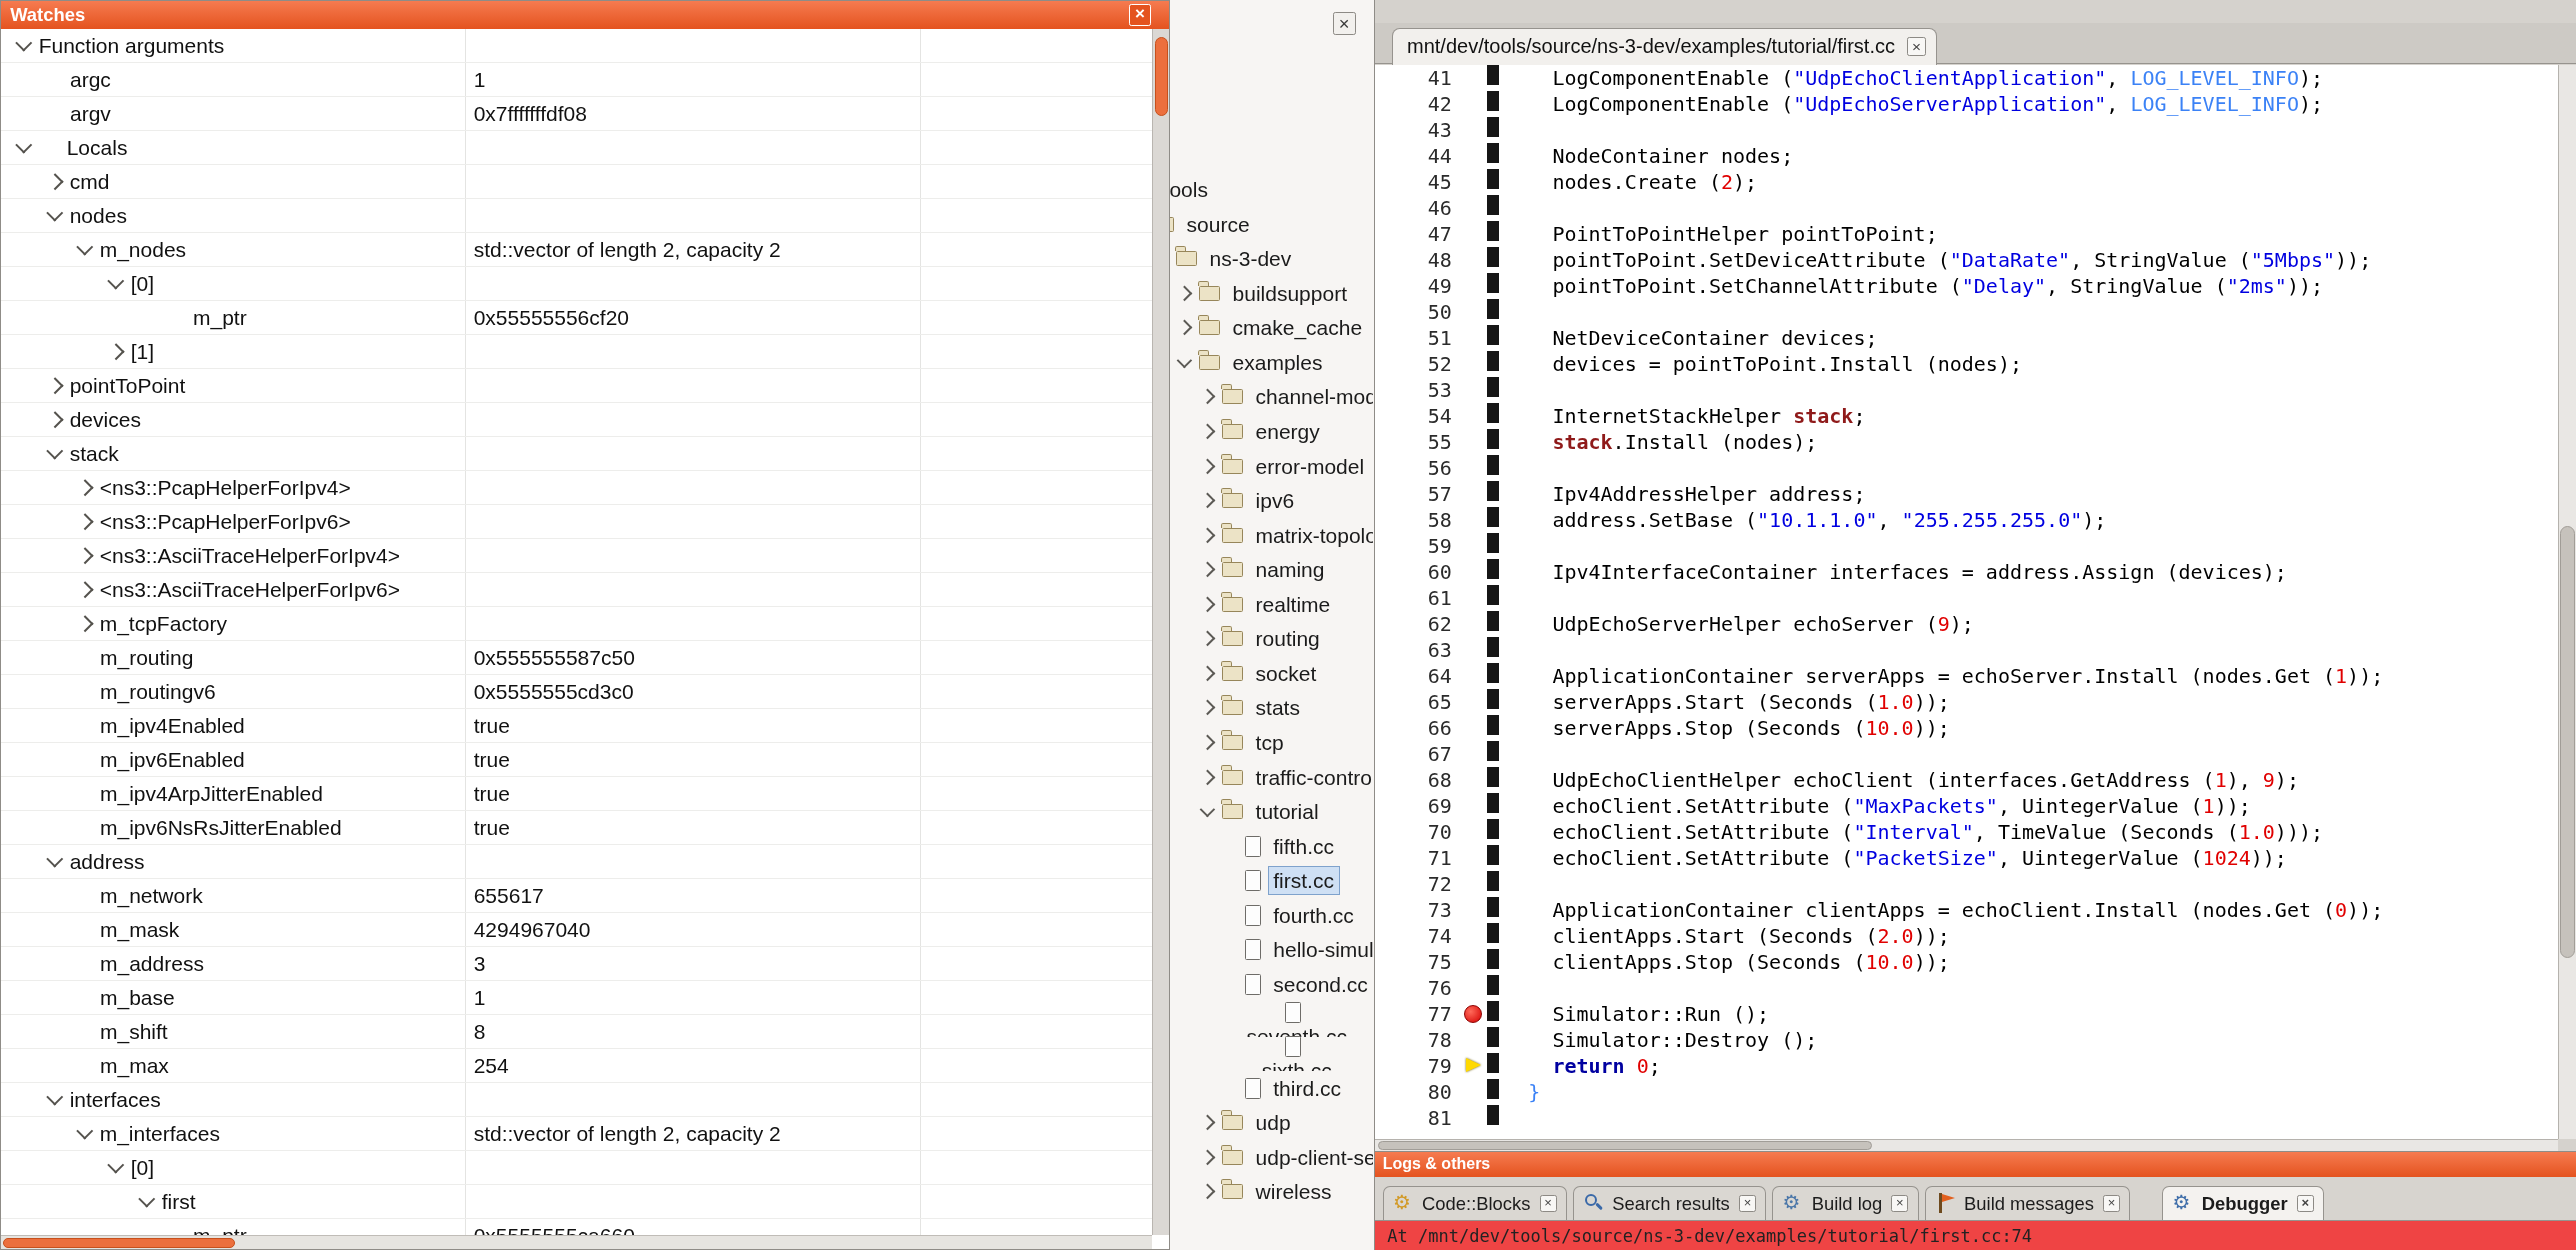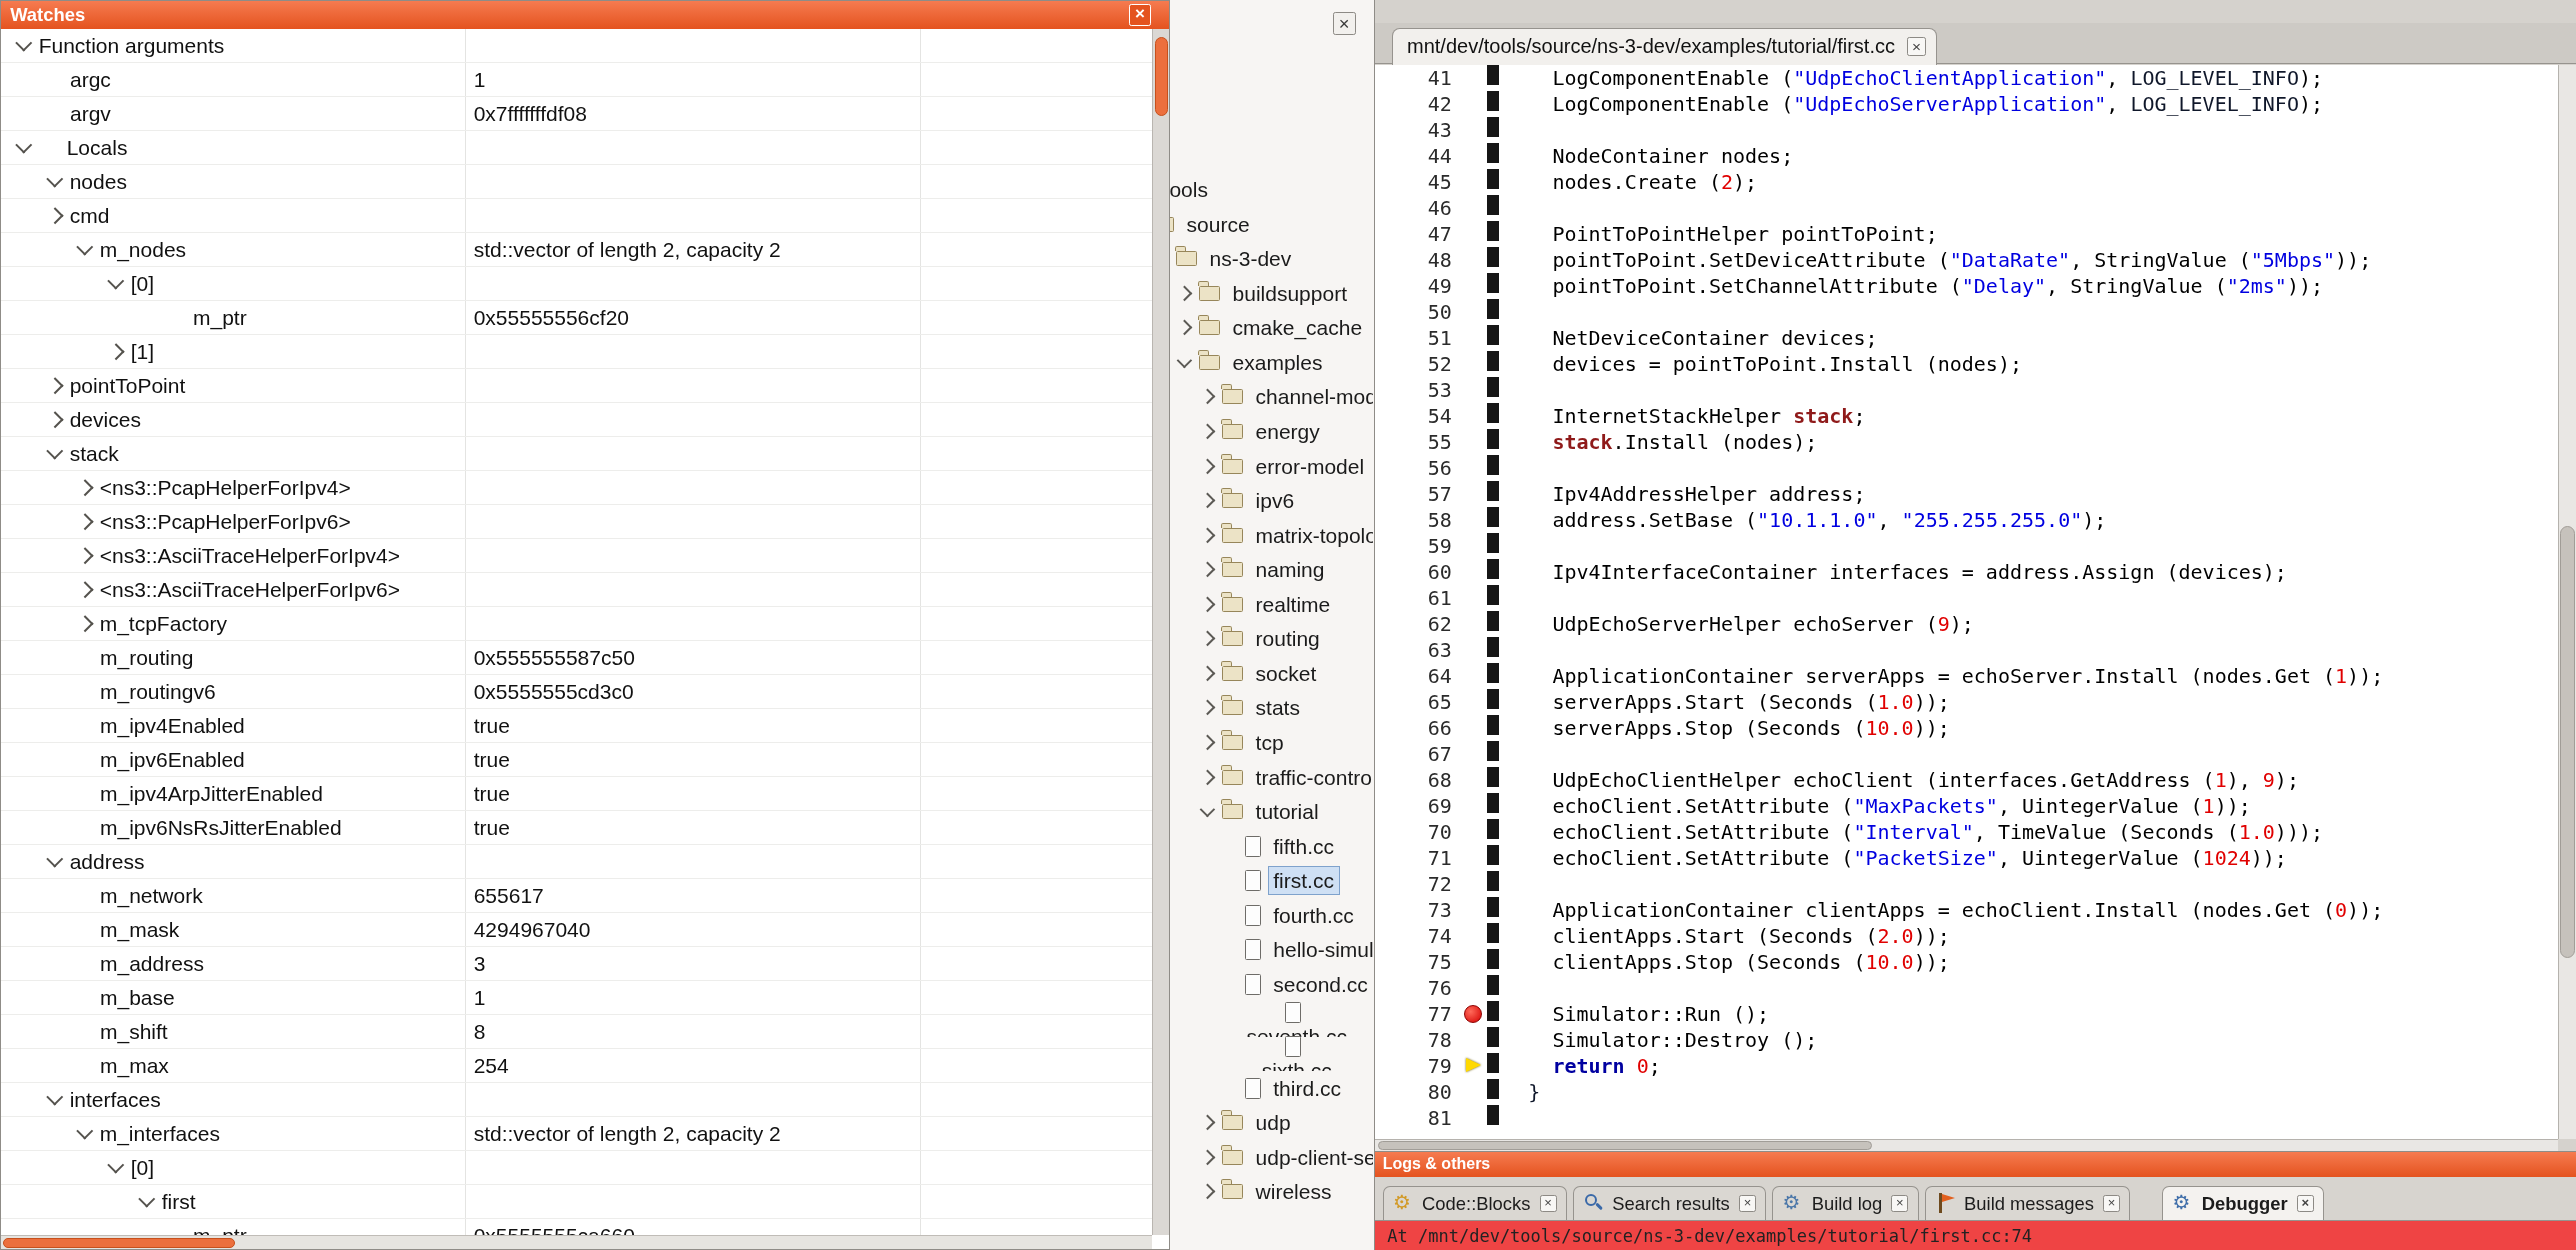--- a/index.html
+++ b/index.html
@@ -47,21 +47,21 @@
   .bpdot{position:absolute;left:3.1px;top:3.8px;width:18.4px;height:18.4px;border-radius:50%;
          background:radial-gradient(circle at 35% 35%,#ff6a5a,#d40000);border:0.8px solid #8d0000;box-sizing:border-box}
   .curarrow{position:absolute;left:4.6px;top:5.4px;width:0;height:0;border-left:15.4px solid #ffd900;
          border-top:7.7px solid transparent;border-bottom:7.7px solid transparent;filter:drop-shadow(0 0 0.8px #6b5c00)}
   .lstrip{width:12.3px;flex:none;align-self:stretch;
          background:linear-gradient(to bottom,#161616 0,#161616 20px,#ffffff 20px,#ffffff 26px)}
   .ltext{font-family:"DejaVu Sans Mono",monospace;font-size:20px;white-space:pre;padding-left:29px;color:#000}
   .tk-p{color:#000}
   .tk-s{color:#0000e0}
   .tk-n{color:#e00000}
-  .tk-r{color:#0f172a}
+  .tk-r{color:#3b82f6}
   .tk-k{color:#0000a0;font-weight:bold}
   .tk-m{color:#8f1a1a;font-weight:bold}
 
   #editor-vscroll{position:absolute;right:0;top:65px;width:18.4px;bottom:111px;background:#e9e7e4;border-left:0.8px solid #b5b2ad;box-sizing:border-box}
   #editor-vthumb{position:absolute;left:1.5px;right:1.5px;top:461px;height:430px;background:#c6c2bc;border-radius:7.7px;border:0.8px solid #a19d97}
   #editor-hscroll{position:absolute;left:0;right:18.4px;bottom:99px;height:12.3px;background:#e9e7e4;border-top:0.8px solid #b5b2ad;box-sizing:border-box}
   #editor-hthumb{position:absolute;left:3.1px;top:1.5px;bottom:1.5px;width:492px;background:#c6c2bc;border-radius:6.1px;border:0.8px solid #a19d97}
 
   
   #logs{position:absolute;left:0;bottom:0;right:0;height:99px;background:#d7d4cf;border-top:0.8px solid #8f8c87;box-sizing:border-box}
@@ -607,29 +607,29 @@
         </div>
         <div class="wrow" data-name="watch-row">
           <div class="wname" data-name="watch-name" style="padding-left: 17px; gap: 28px;">
             <span class="chev down" data-name="collapse-icon"></span>
             <span class="wtext" data-name="watch-name-label">Locals</span>
           </div>
           <div class="wval" data-name="watch-value"></div>
         </div>
         <div class="wrow" data-name="watch-row">
           <div class="wname" data-name="watch-name" style="padding-left: 48px;">
-            <span class="chev down" data-name="collapse-icon"></span>
-            <span class="wtext" data-name="watch-name-label">nodes</span>
-          </div>
-          <div class="wval" data-name="watch-value"></div>
-        </div>
-        <div class="wrow" data-name="watch-row">
-          <div class="wname" data-name="watch-name" style="padding-left: 48px;">
             <span class="chev right" data-name="expand-icon"></span>
             <span class="wtext" data-name="watch-name-label">cmd</span>
+          </div>
+          <div class="wval" data-name="watch-value"></div>
+        </div>
+        <div class="wrow" data-name="watch-row">
+          <div class="wname" data-name="watch-name" style="padding-left: 48px;">
+            <span class="chev down" data-name="collapse-icon"></span>
+            <span class="wtext" data-name="watch-name-label">nodes</span>
           </div>
           <div class="wval" data-name="watch-value"></div>
         </div>
         <div class="wrow" data-name="watch-row">
           <div class="wname" data-name="watch-name" style="padding-left: 78px;">
             <span class="chev down" data-name="collapse-icon"></span>
             <span class="wtext" data-name="watch-name-label">m_nodes</span>
           </div>
           <div class="wval" data-name="watch-value">std::vector of length 2, capacity 2</div>
         </div>

